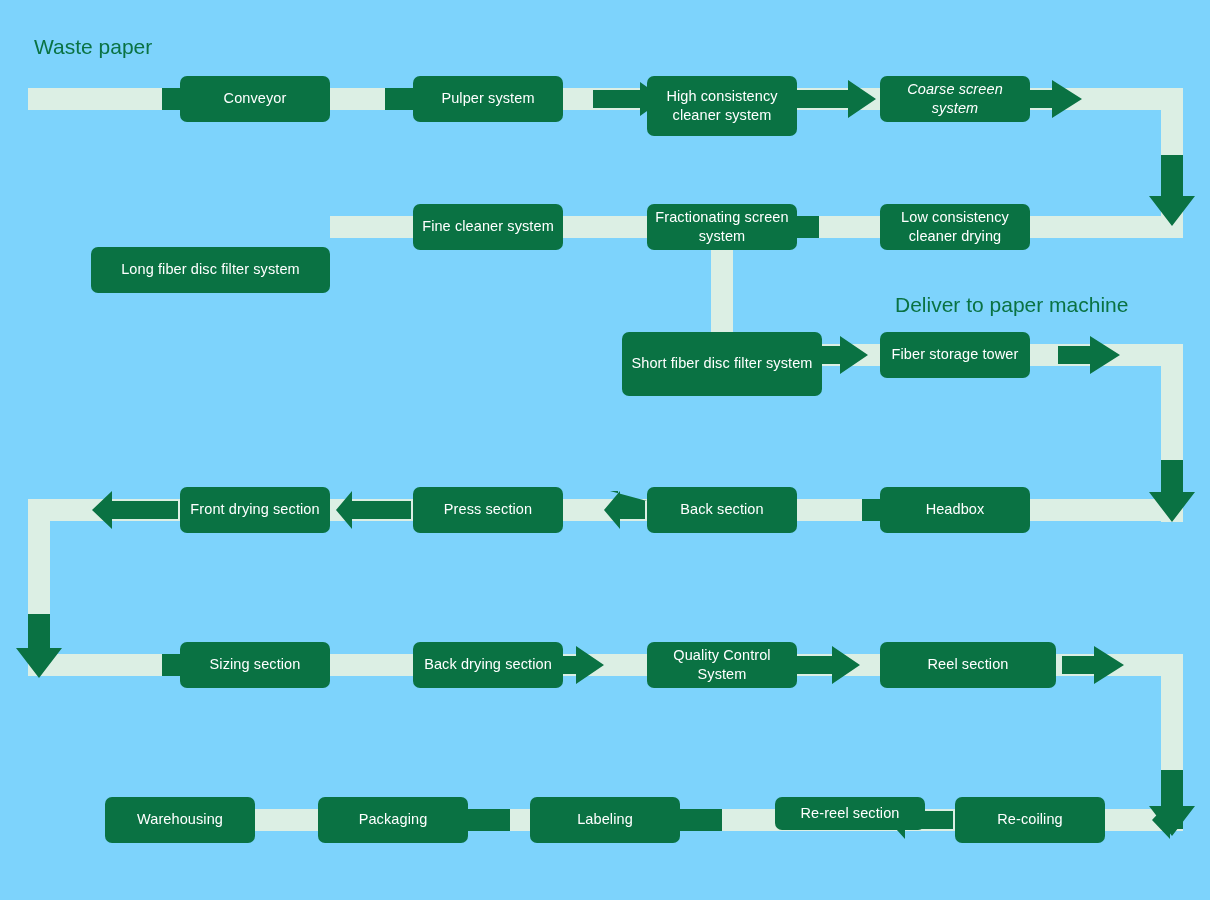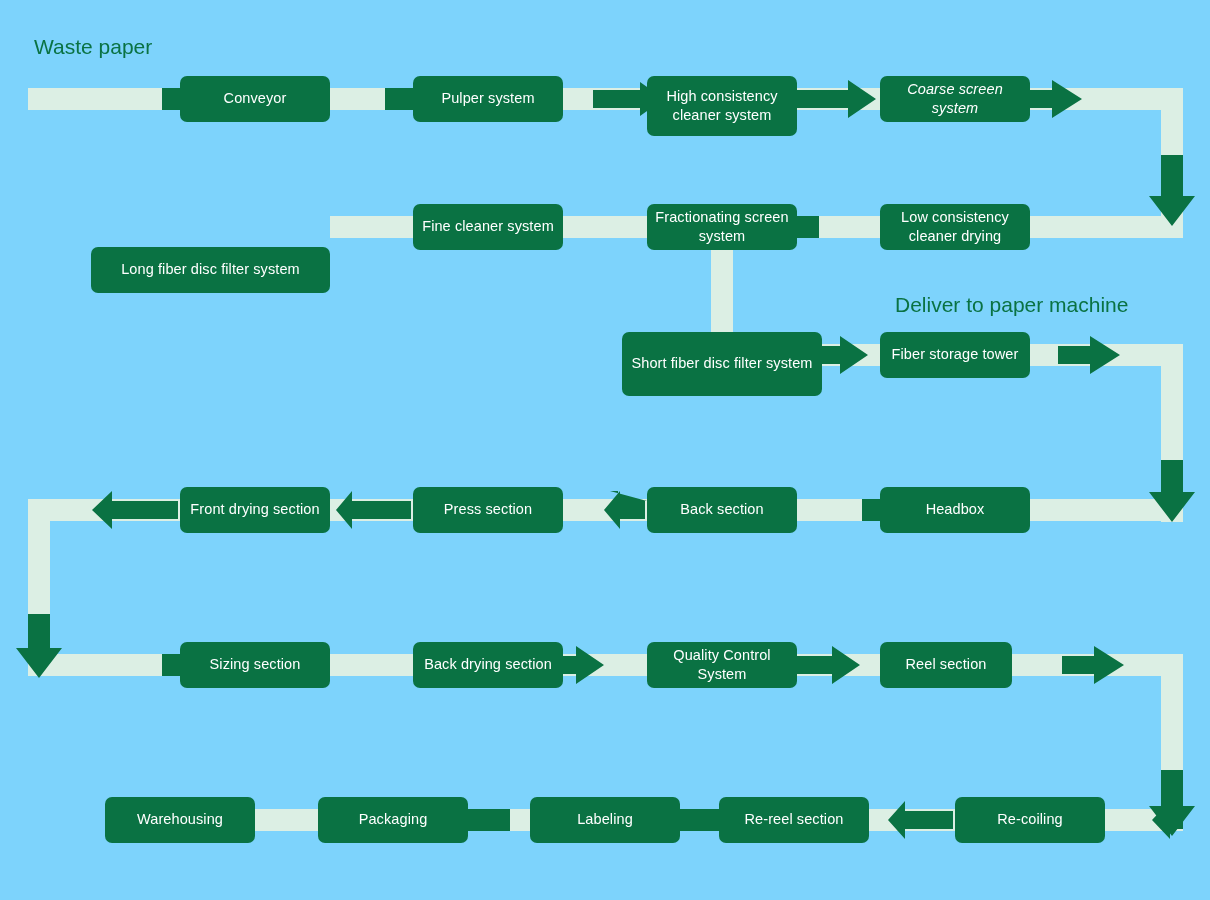--- a/index.html
+++ b/index.html
@@ -149,21 +149,21 @@
   <div class="node" style="left:880px; top:332px; width:150px; height:46px;">Fiber storage tower</div>
 
   <div class="node" style="left:180px; top:487px; width:150px; height:46px;">Front drying section</div>
   <div class="node" style="left:413px; top:487px; width:150px; height:46px;">Press section</div>
   <div class="node" style="left:647px; top:487px; width:150px; height:46px;">Back section</div>
   <div class="node" style="left:880px; top:487px; width:150px; height:46px;">Headbox</div>
 
   <div class="node" style="left:180px; top:642px; width:150px; height:46px;">Sizing section</div>
   <div class="node" style="left:413px; top:642px; width:150px; height:46px;text-align:right;">Back drying section</div>
   <div class="node" style="left:647px; top:642px; width:150px; height:46px;">Quality Control System</div>
-  <div class="node" style="left:880px; top:642px; width:132px; height:46px;">Reel section</div>
+  <div class="node" style="left:880px; top:642px; width:176px; height:46px;">Reel section</div>
 
   <div class="node" style="left:105px; top:797px; width:150px; height:46px;">Warehousing</div>
   <div class="node" style="left:318px; top:797px; width:150px; height:46px;">Packaging</div>
   <div class="node" style="left:530px; top:797px; width:150px; height:46px;">Labeling</div>
-  <div class="node" style="left:719px; top:797px; width:150px; height:46px;">Re-reel section</div>
+  <div class="node" style="left:775px; top:797px; width:150px; height:33px;">Re-reel section</div>
   <div class="node" style="left:955px; top:797px; width:150px; height:46px;">Re-coiling</div>
 
 </div>
 
 </body></html>

